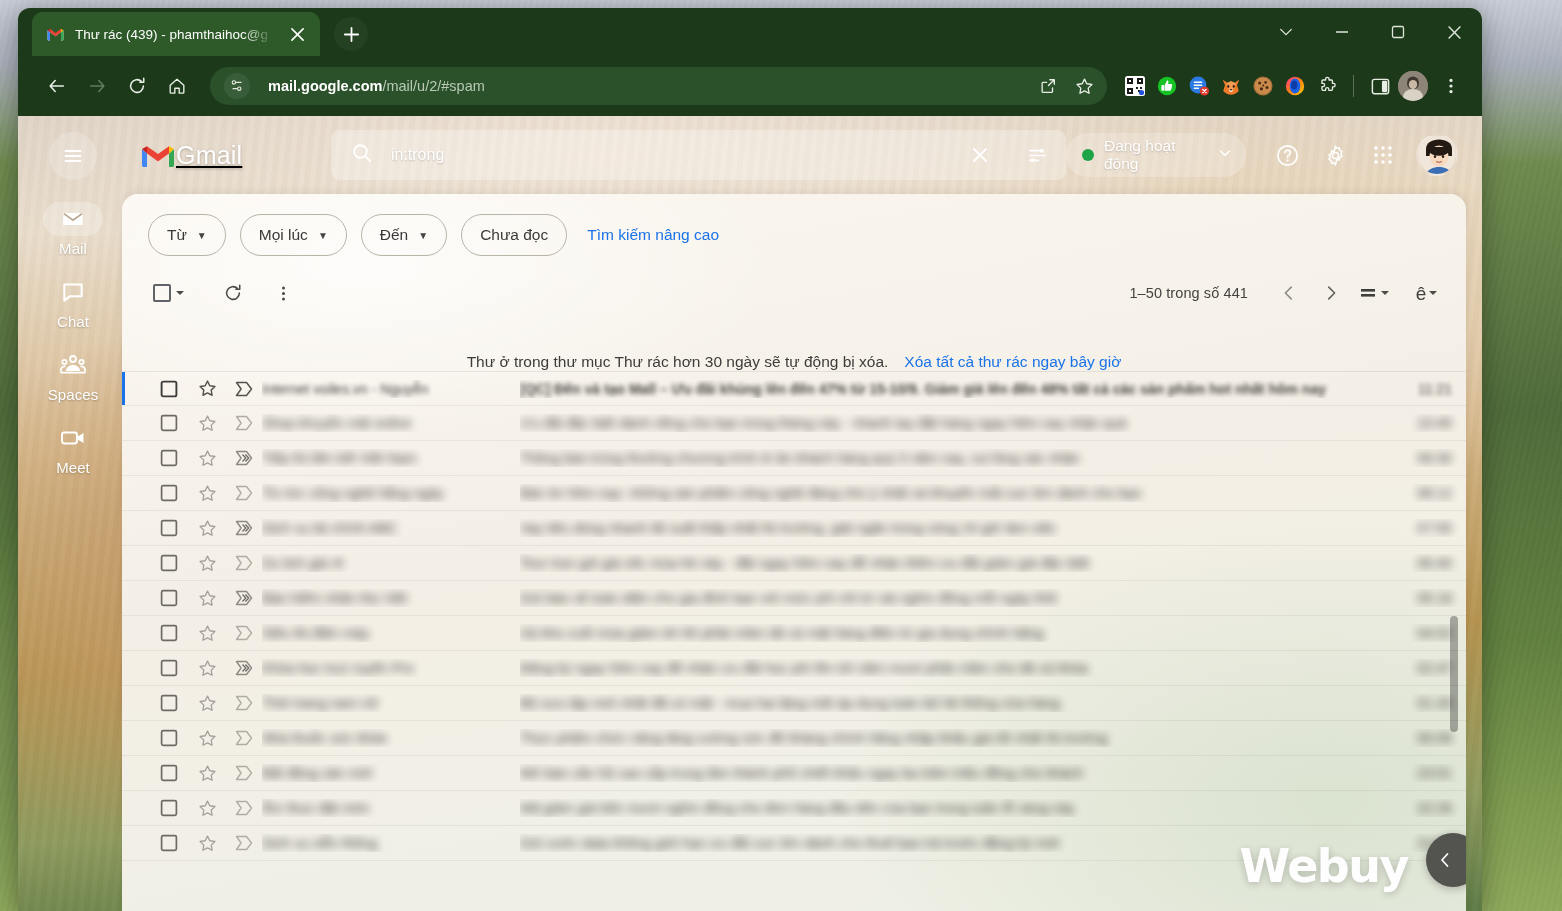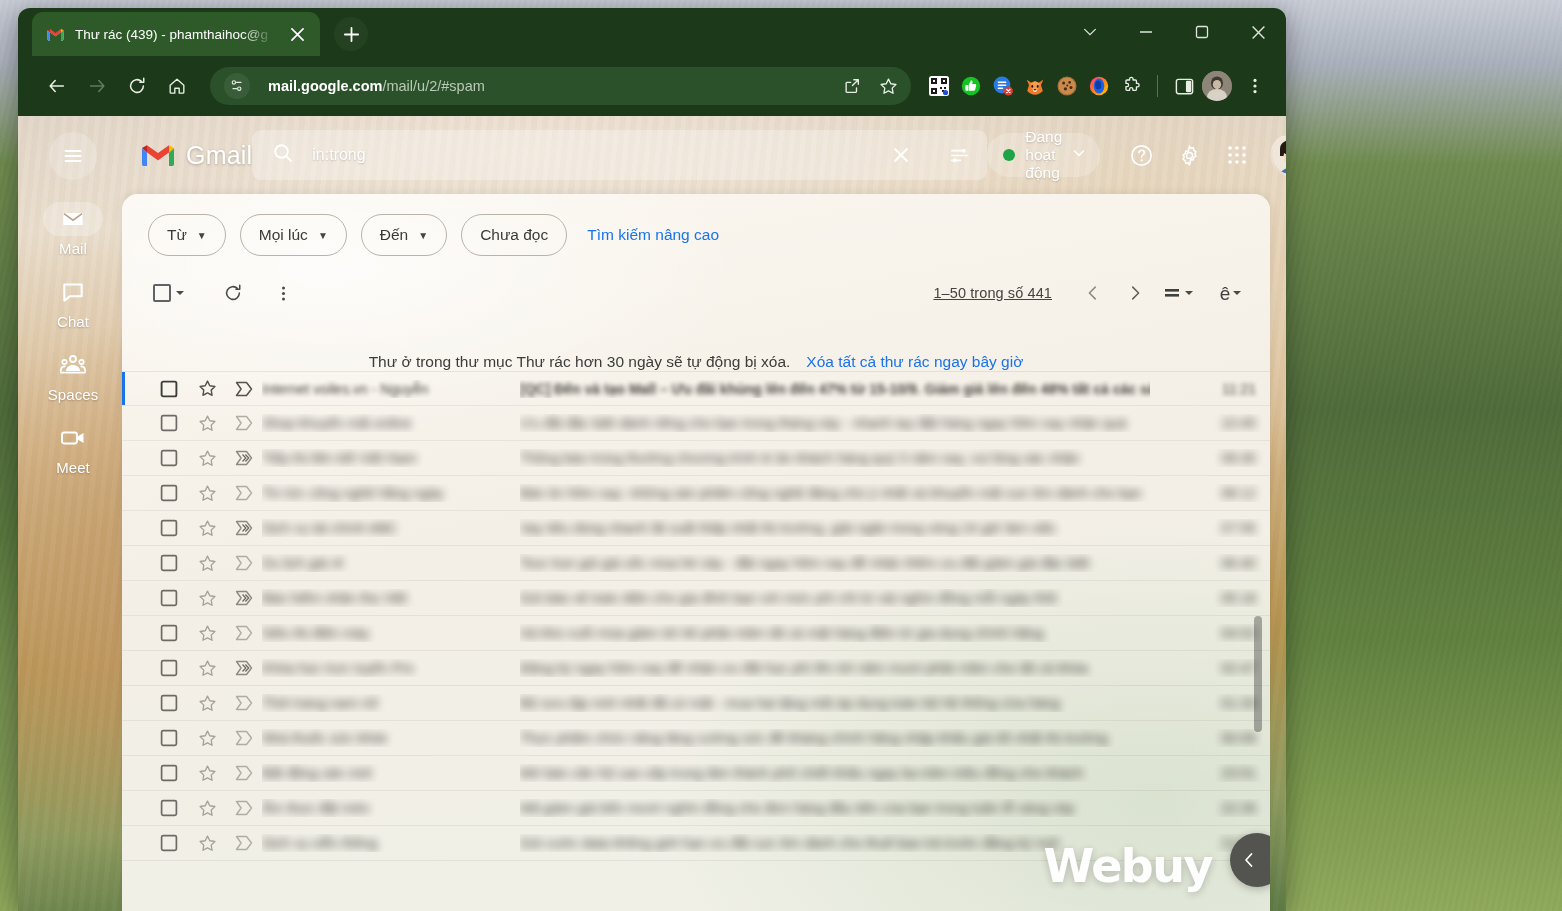--- a/index.html
+++ b/index.html
@@ -20,21 +20,21 @@
   .wallpaper::after {
     content:""; position:absolute; inset:0;
     background:
       repeating-linear-gradient(102deg, rgba(255,255,255,0.03) 0 3px, rgba(0,0,0,0.03) 3px 6px);
     opacity:.5;
   }
 
   
   .browser {
     position: absolute; left: 18px; top: 8px;
-    width: 1268px; height: 903px;
+    width: 1464px; height: 903px;
     background: #1c3a19;
     border-radius: 12px 12px 0 0;
     overflow: hidden;
     box-shadow: 0 4px 26px rgba(0,0,0,.35);
   }
 
   
   .tabstrip {
     position: relative; height: 48px;
     display: flex; align-items: flex-end; padding-left: 14px;
@@ -174,21 +174,21 @@
       radial-gradient(ellipse 700px 400px at 90% 85%, rgba(200,215,190,.55) 0%, rgba(200,215,190,0) 70%),
       linear-gradient(170deg,#fbf7f0 0%, #f4efe6 45%, #eef0e6 100%);
     pointer-events:none;
   }
 
   
   .gtop {
     position: absolute; left: 104px; top: 0; right: 0; height: 78px;
     display: flex; align-items: center; z-index: 3;
   }
-  .glogo { display: flex; align-items: flex-start; gap: 10px; width: 212px; padding-left: 18px; }
+  .glogo { display: flex; align-items: flex-end; gap: 0; width: 212px; padding-left: 18px; text-decoration: underline; }
   .glogo .wordmark {
     font-size: 25px; color: #fff; letter-spacing: .2px;
     text-shadow: 0 1px 3px rgba(0,0,0,.25);
   }
   .searchbar {
     flex: 0 0 auto; width: 735px; height: 50px;
     background: rgba(255,255,255,0.30);
     border-radius: 9px;
     display: flex; align-items: center; padding: 0 8px 0 20px; gap: 18px;
   }
@@ -227,21 +227,21 @@
 
   
   .ltool {
     position: relative; z-index: 2;
     display: flex; align-items: center; height: 50px; padding: 0 20px 0 28px;
   }
   .lbtn { width: 38px; height: 38px; border-radius: 50%; display:flex; align-items:center; justify-content:center; color:#4a4a48; flex:0 0 38px; }
   .selectall { display:flex; align-items:center; gap:4px; }
   .cbx { width: 18px; height: 18px; border: 2px solid #5f6368; border-radius: 2px; }
   .ltool-right { margin-left: auto; display: flex; align-items: center; gap: 4px; }
-  .count { font-size: 14.5px; color: #444340; margin-right: 18px; letter-spacing: .1px; text-decoration: underline; }
+  .count { font-size: 14.5px; color: #444340; margin-right: 18px; letter-spacing: .1px; }
   .withcaret { display: flex; align-items: center; gap: 2px; }
 
   
   .notice {
     position: relative; z-index: 2;
     height: 54px; display: flex; align-items: flex-end; justify-content: center;
     gap: 16px; font-size: 15.5px; color: #3c3c3a;
     border-bottom: 1px solid rgba(0,0,0,0.07);
   }
   .notice a { color: #1a73e8; }

